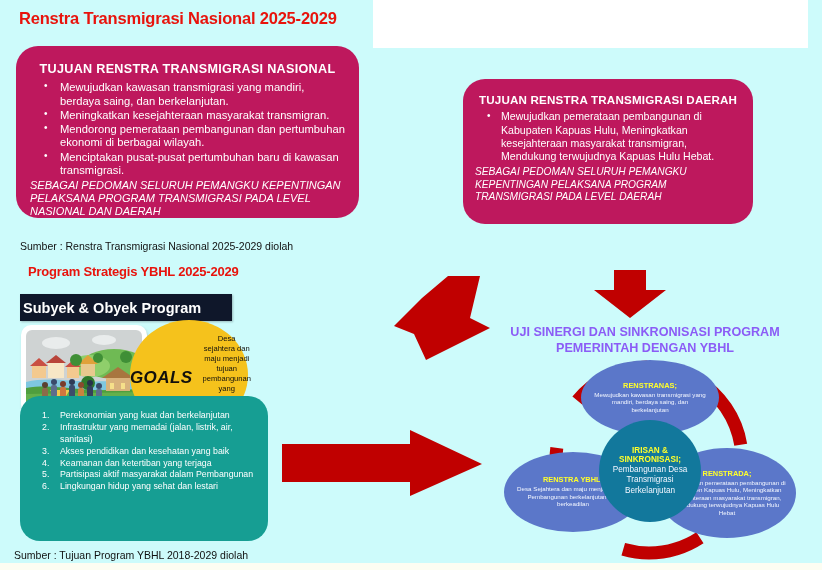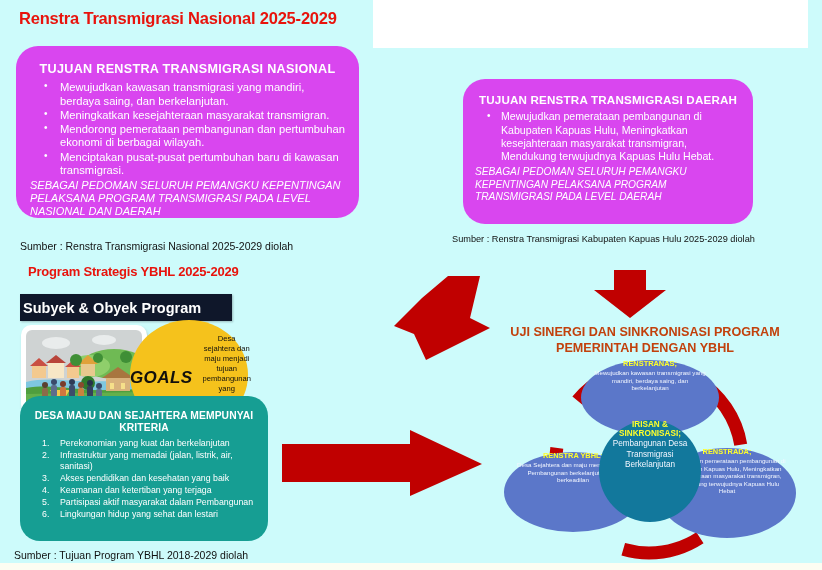--- a/index.html
+++ b/index.html
@@ -12,21 +12,21 @@
   }
   #stage{position:absolute;inset:0;width:726px;height:570px;}
 
   
   .abs{position:absolute;}
   .red-title{
     color:#e8130c;font-weight:bold;letter-spacing:-0.2px;
     white-space:nowrap;
   }
   .navy-card{
-    background:#d946ef;border-radius:22px;color:#ffffff;
+    background:#be185d;border-radius:22px;color:#ffffff;
     box-sizing:border-box;
   }
   .navy-card .card-head{
     text-align:center;font-weight:bold;line-height:1.15;
   }
   .navy-card ul{list-style:none;margin:0;padding:0;}
   .navy-card li{
     position:relative;padding-left:16px;line-height:1.18;
   }
   .navy-card li:before{
@@ -101,26 +101,26 @@
     content:counter(k) ".";position:absolute;left:12px;top:0;
   }
   #ybhl-src{left:14px;top:549px;}
 
   
   .arrow{position:absolute;}
 
   
   #venn-title{
     left:487px;top:324px;width:316px;text-align:center;
-    color:#c2410c;font-weight:bold;font-size:12.6px;line-height:1.3;
+    color:#8b5cf6;font-weight:bold;font-size:12.6px;line-height:1.3;
   }
   #venn-wrap{left:486px;top:360px;width:320px;height:205px;}
   .ellipse{
     position:absolute;border-radius:50%;
-    display:flex;flex-direction:column;align-items:center;justify-content:flex-start;
+    display:flex;flex-direction:column;align-items:center;justify-content:center;
     text-align:center;box-sizing:border-box;
   }
   .ellipse .e-title{
     color:#ffff2b;font-weight:bold;line-height:1.1;
   }
   .ellipse .e-text{color:#f2f6ff;line-height:1.22;}
   .e-blue{background:#5b77c9;}
   .e-teal{background:#12789c;}
   #e-top{left:95px;top:0px;width:138px;height:75px;padding:0 12px;}
   #e-top .e-title{font-size:7.4px;}
@@ -161,21 +161,20 @@
 
 
   <div class="abs navy-card" id="reg-card">
     <div class="card-head">TUJUAN  RENSTRA TRANSMIGRASI DAERAH</div>
     <ul>
       <li>Mewujudkan pemerataan pembangunan di Kabupaten Kapuas Hulu, Meningkatkan kesejahteraan masyarakat transmigran, Mendukung terwujudnya Kapuas Hulu Hebat.</li>
     </ul>
     <div class="italic-note">SEBAGAI PEDOMAN SELURUH PEMANGKU KEPENTINGAN PELAKSANA PROGRAM TRANSMIGRASI PADA LEVEL DAERAH</div>
   </div>
 
-  <div class="abs source" id="reg-src">Sumber : Renstra Transmigrasi Kabupaten Kapuas Hulu 2025-2029 diolah</div>
 
   <div class="abs red-title" id="ybhl-title">Program Strategis YBHL  2025-2029</div>
 
   <div class="abs" id="subyek-bar">
     <span>Subyek &amp; Obyek Program</span>
   </div>
 
   <div class="abs" id="photo-card">
     <svg width="116" height="79" viewBox="0 0 116 79">
       <rect x="0" y="0" width="116" height="79" fill="#cfd3d3"></rect>
@@ -232,21 +231,20 @@
       </g>
     </svg>
   </div>
 
   <div class="abs" id="goals-circle">
     <div class="g-title">GOALS</div>
     <div class="g-text">Desa sejahtera dan maju menjadi tujuan pembangunan yang berkelanjutan dan berkeadilan</div>
   </div>
 
   <div class="abs" id="kriteria-card">
-    <div class="k-head">DESA MAJU DAN SEJAHTERA MEMPUNYAI KRITERIA</div>
     <ol>
       <li>Perekonomian yang kuat dan berkelanjutan</li>
       <li>Infrastruktur yang memadai (jalan, listrik, air, sanitasi)</li>
       <li>Akses pendidikan dan kesehatan yang baik</li>
       <li>Keamanan dan ketertiban yang terjaga</li>
       <li>Partisipasi aktif masyarakat dalam Pembangunan</li>
       <li>Lingkungan hidup yang sehat dan lestari</li>
     </ol>
   </div>
 

